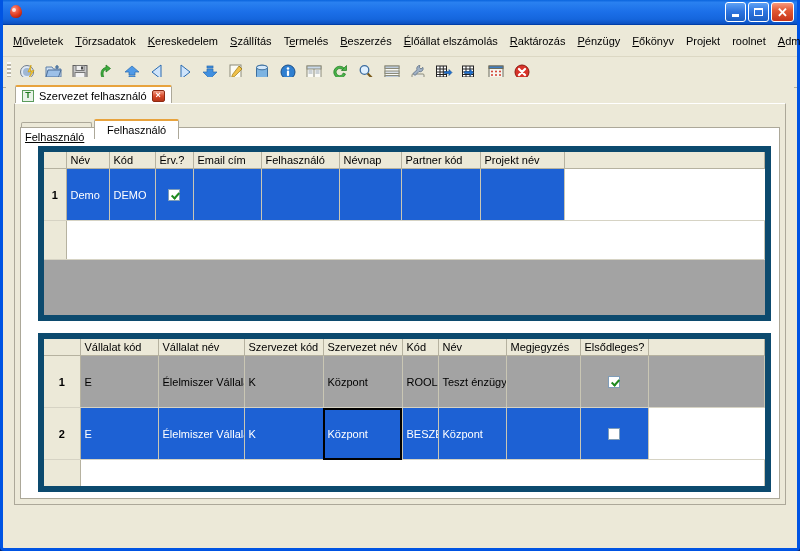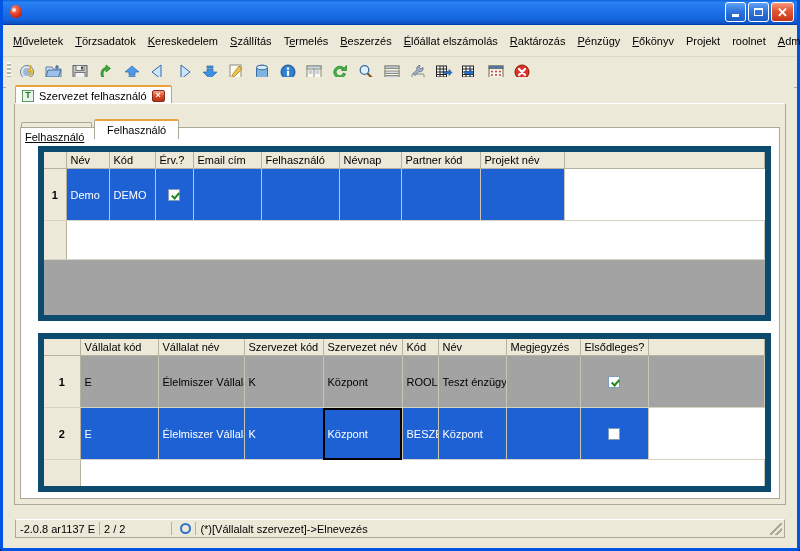--- a/index.html
+++ b/index.html
@@ -679,30 +679,14 @@
                 <td colspan="9"></td>
               </tr>
             </tbody>
           </table>
         </div>
 
       </div>
     </div>
   </div>
 
-  <div class="statusbar">
-    <div class="status-inner">
-      <span class="st-cell">-2.0.8 ar1137 E</span>
-      <span class="st-sep"></span>
-      <span class="st-cell">2 / 2</span>
-      <span class="st-cell" style="margin-left:38px">
-        <span class="st-sep"></span>
-      </span>
-      <span class="st-cell">
-          <span class="st-circle"></span>
-        </span>
-      <span class="st-sep"></span>
-      <span class="st-cell">(*)[Vállalalt szervezet]-&gt;Elnevezés</span>
-      <span class="st-grip"></span>
-    </div>
-  </div>
 
 </div>
 
 </body></html>

